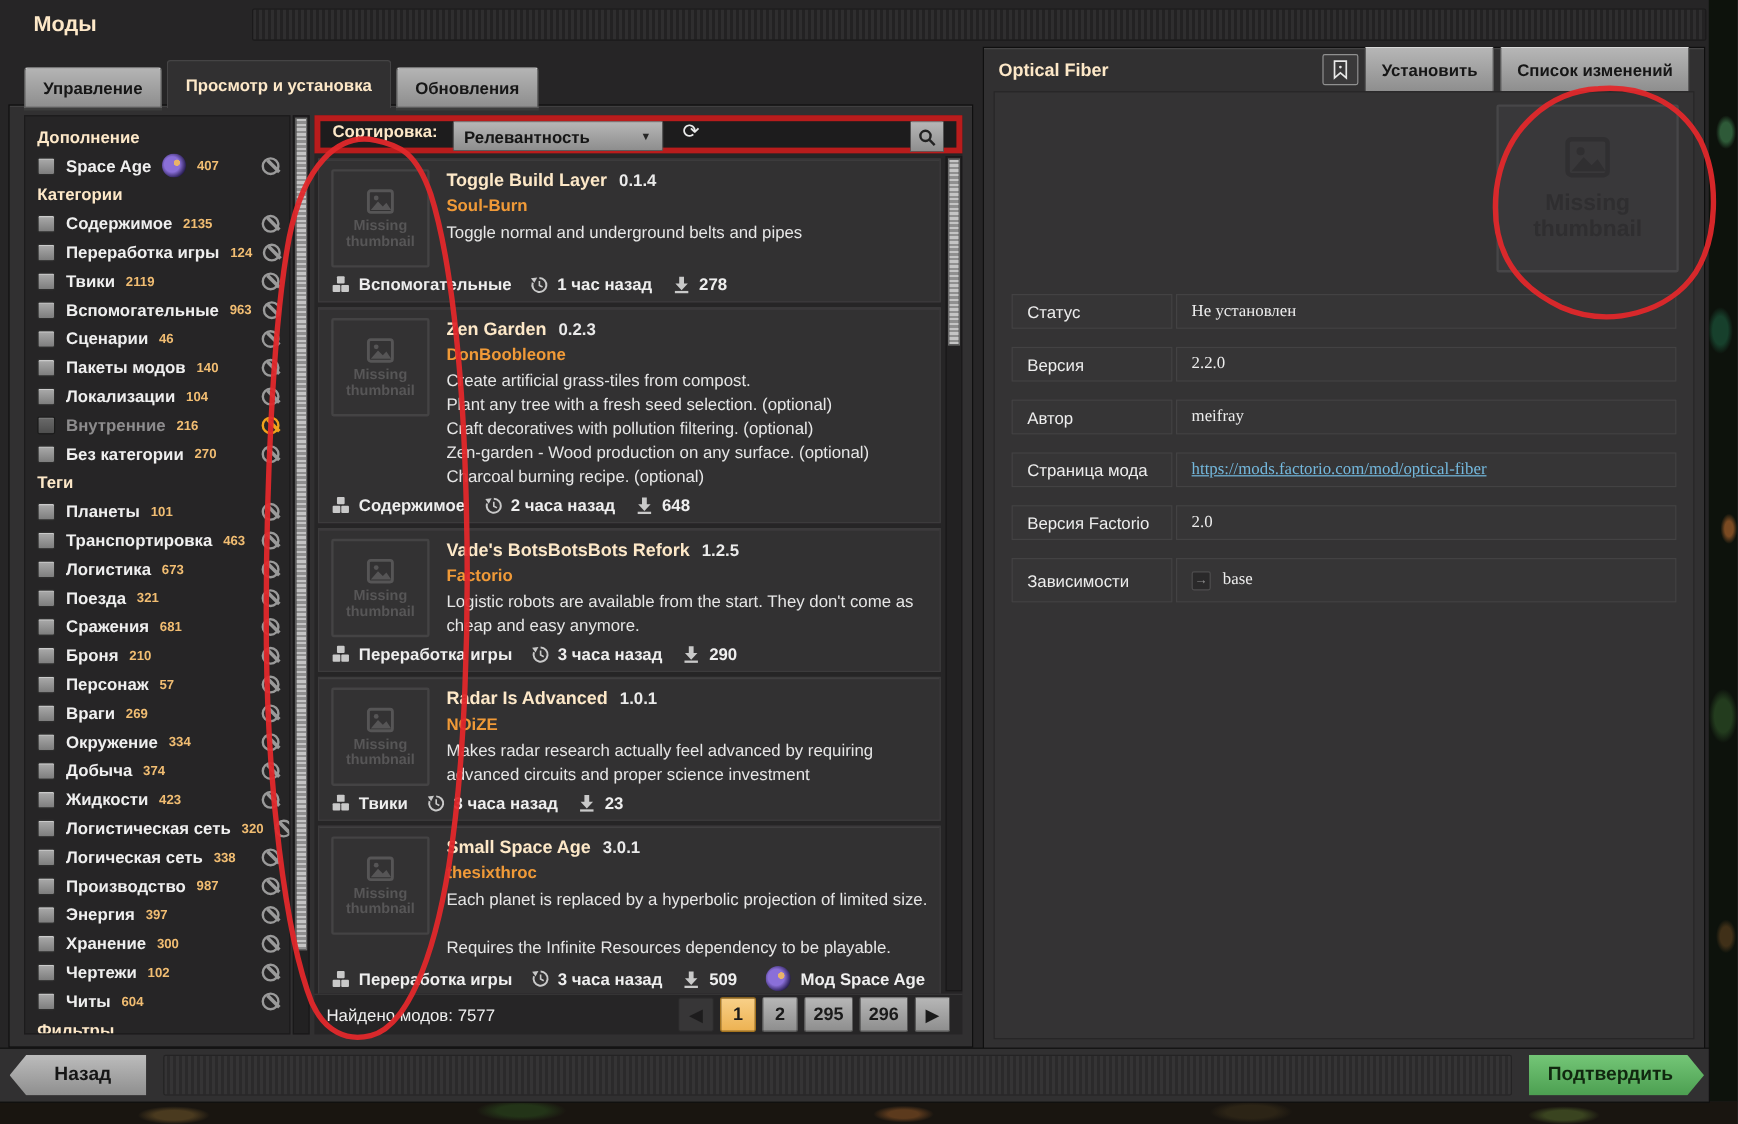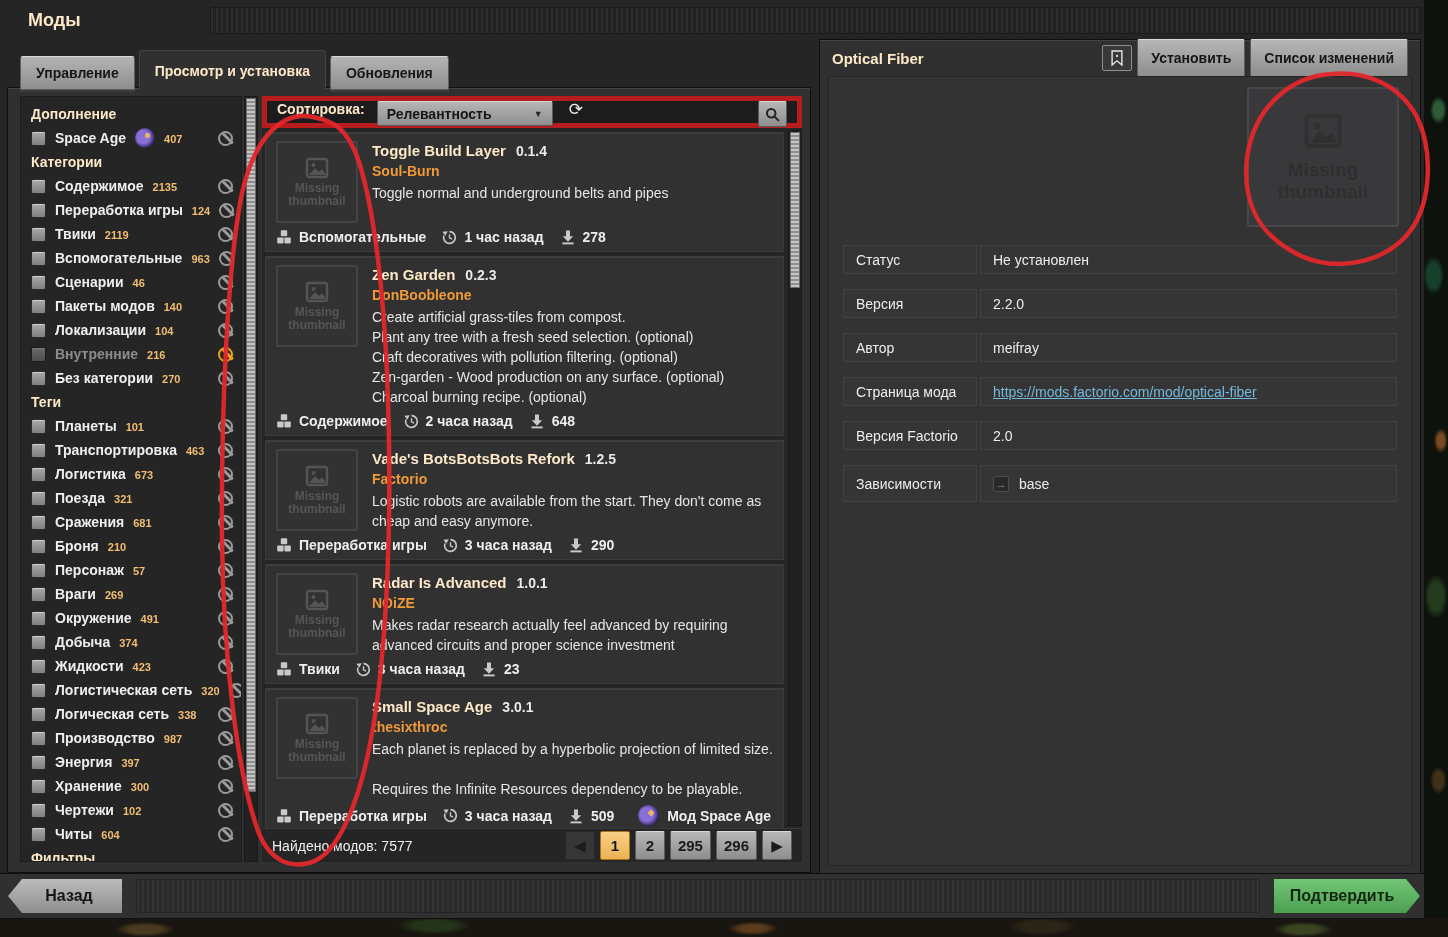--- a/index.html
+++ b/index.html
@@ -136,21 +136,21 @@
   .rp-desc { position:absolute; left:14px; top:14px; right:180px; font-size:14px; color:#e9e9e9; }
   .rp-thumb { position:absolute; right:12px; top:10px; width:152px; height:140px;
     background:#39383a; border:2px solid #474648; border-radius:2px; display:flex;
     flex-direction:column; align-items:center; justify-content:center; gap:8px; color:#302f31; }
   .rp-thumb .tb-label { font-size:19px; font-weight:bold; line-height:22px; text-align:center; color:#2f2e30; width:120px; }
   .rp-table { position:absolute; left:14px; right:14px; top:168px; }
   .trow { display:flex; gap:3px; margin-bottom:15px; }
   .tcell { background:#363536; border:1px solid #434243; height:29px; display:flex;
     align-items:center; padding-left:12px; font-size:14px; color:#ededed; }
   .tcell.th { width:134px; flex:none; }
-  .tcell.td { flex:1; }
+  .tcell.td { flex:1;font-family:Liberation Serif, serif; }
   .trow.tall .tcell { height:37px; }
   .td a { color:#74b9de; }
   .dep-cb { width:16px; height:16px; background:#2a292a; border:1px solid #4e4d4e; border-radius:2px;
     display:flex; align-items:center; justify-content:center; color:#8e8e8e; font-size:11px;
     margin-right:10px; }
 
   
   .bottombar { position:absolute; left:0; top:874px; width:1424px; height:44px; background:#313031;
     box-shadow:0 0 0 1px #0f0f0f; z-index:4; }
   .backbtn { position:absolute; left:8px; top:5px; width:114px; height:34px;
@@ -297,21 +297,21 @@
         </div>
         <div class="sb-item">
           <span class="cb"></span>
           <span class="sb-label">Враги</span>
           <span class="sb-count">269</span>
           <span class="no-ico"></span>
         </div>
         <div class="sb-item">
           <span class="cb"></span>
           <span class="sb-label">Окружение</span>
-          <span class="sb-count">491</span>
+          <span class="sb-count">334</span>
           <span class="no-ico"></span>
         </div>
         <div class="sb-item">
           <span class="cb"></span>
           <span class="sb-label">Добыча</span>
           <span class="sb-count">374</span>
           <span class="no-ico"></span>
         </div>
         <div class="sb-item">
           <span class="cb"></span>

